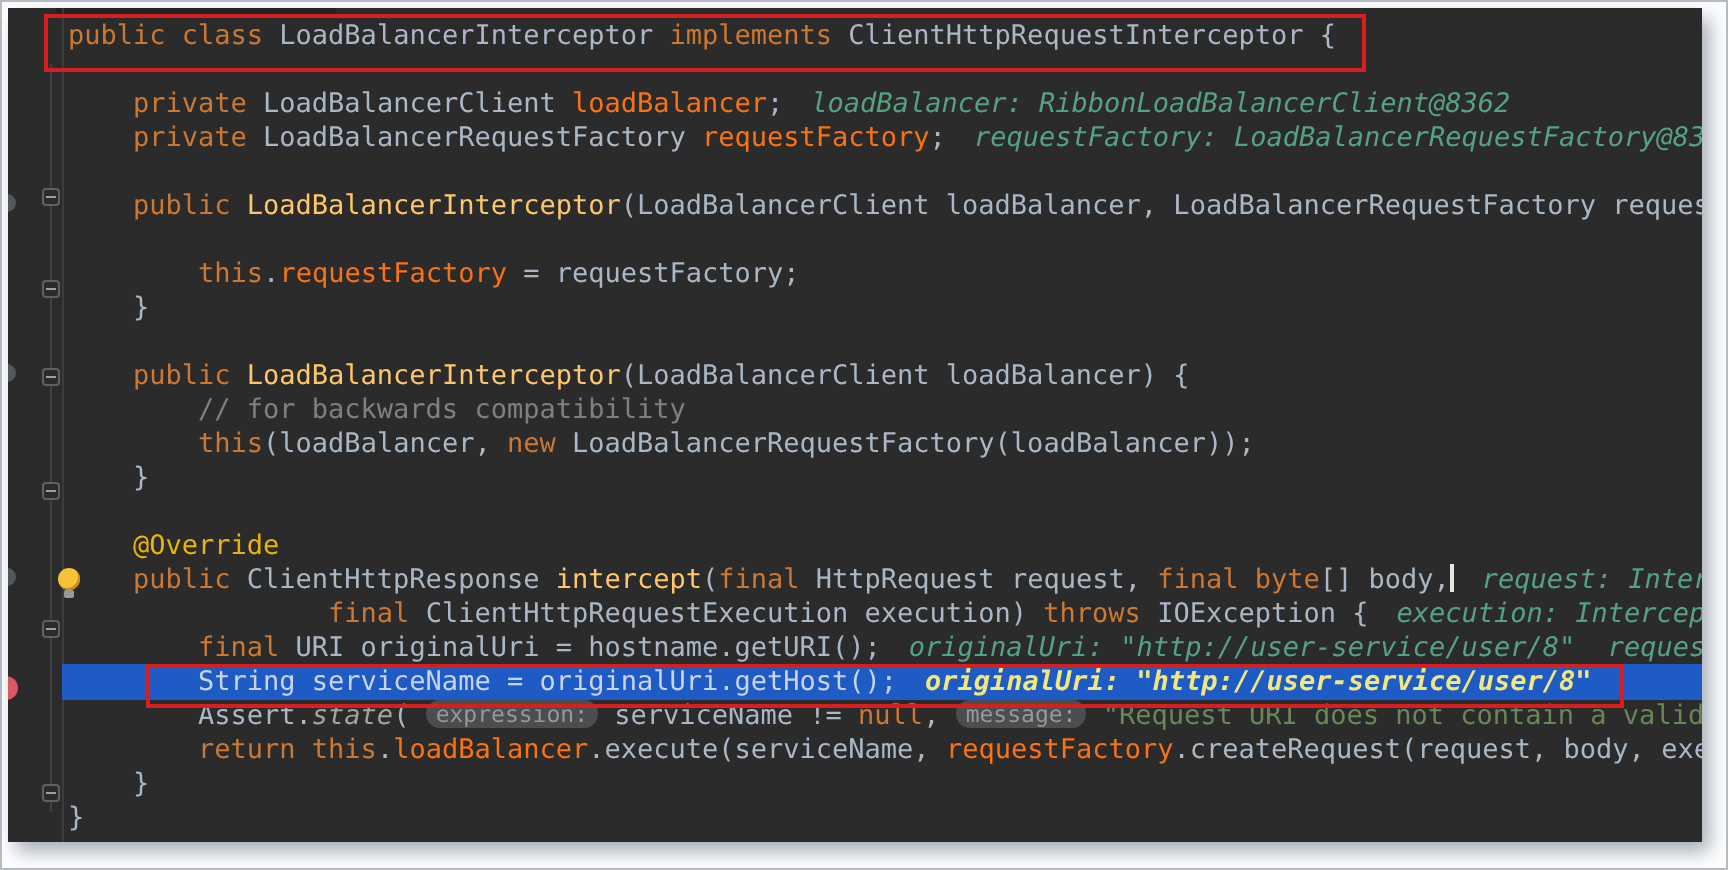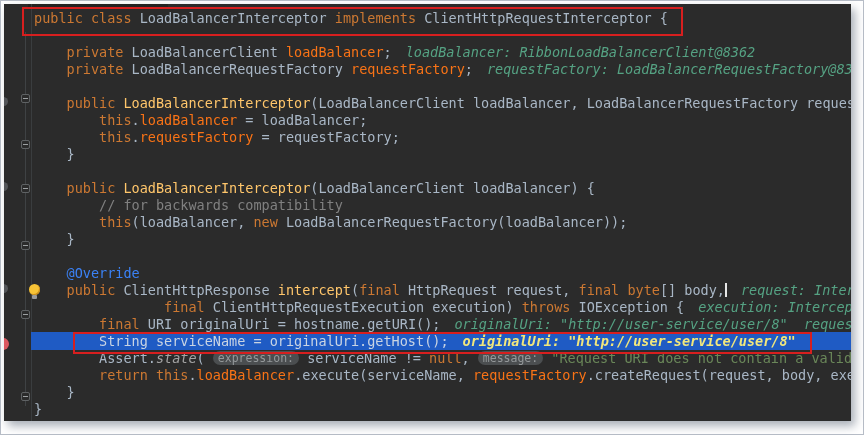--- a/index.html
+++ b/index.html
@@ -23,21 +23,21 @@
   .bulb .glass{position:absolute;left:1px;top:0;width:11px;height:11px;border-radius:50%;background:#f7c336;box-shadow:inset -1px -1px 0 #c98d1c;}
   .bulb .base{position:absolute;left:4px;top:11px;width:5px;height:4px;background:#9a9a9a;border-radius:1px;}
   
   #code-layer{position:absolute;inset:0;border-radius:31px;}
   .code-line{position:absolute;left:30px;right:0;height:17px;line-height:17px;white-space:pre;}
   .exec-bar{position:absolute;left:27px;right:0;height:18px;background:#1f5bc4;}
   .s-kw{color:#cc7832;}
   .s-def{color:#a9b7c6;}
   .s-field{color:#f97316;}
   .s-mdecl{color:#ffc66b;}
-  .s-ann{color:#3b82f6;}
+  .s-ann{color:#eab308;}
   .s-com{color:#808080;}
   .s-str{color:#6a8759;}
   .s-it{color:#a3a3a3;font-style:italic;}
   .s-hint{color:#55a283;font-style:italic;margin-left:14px;}
   .s-hintsel{color:#f2e77c;font-style:italic;font-weight:bold;margin-left:14px;}
   .line-exec .s-def{color:#c9d4e3;}
   .chip{display:inline-block;background:#4b4e50;color:#95999b;font-size:11.5px;
     line-height:14px;padding:0 5px;border-radius:8px;vertical-align:1px;font-style:normal;}
   .caret{display:inline-block;width:2px;height:14px;background:#e6e6e6;vertical-align:-2px;}
   .ann-box{position:absolute;border:2px solid #d71f1f;box-sizing:border-box;background:transparent;}
@@ -72,21 +72,20 @@
         <div class="base"></div>
       </div>
     </div>
   <div id="code-layer">
       <div class="code-line" style="top: 6px;"><span class="s-kw">public class </span><span class="s-def">LoadBalancerInterceptor </span><span class="s-kw">implements </span><span class="s-def">ClientHttpRequestInterceptor {</span></div>
       <div class="code-line" style="top: 23px;"></div>
       <div class="code-line" style="top: 40px;"><span class="s-kw">    private </span><span class="s-def">LoadBalancerClient </span><span class="s-field">loadBalancer</span><span class="s-def">;</span><span class="s-hint">loadBalancer: RibbonLoadBalancerClient@8362</span></div>
       <div class="code-line" style="top: 57px;"><span class="s-kw">    private </span><span class="s-def">LoadBalancerRequestFactory </span><span class="s-field">requestFactory</span><span class="s-def">;</span><span class="s-hint">requestFactory: LoadBalancerRequestFactory@83619</span></div>
       <div class="code-line" style="top: 74px;"></div>
       <div class="code-line" style="top: 91px;"><span class="s-kw">    public </span><span class="s-mdecl">LoadBalancerInterceptor</span><span class="s-def">(LoadBalancerClient loadBalancer, LoadBalancerRequestFactory requestFactory) {</span></div>
-      <div class="code-line" style="top: 108px;"><span class="s-kw">        this</span><span class="s-def">.</span><span class="s-field">loadBalancer</span><span class="s-def"> = loadBalancer;</span></div>
       <div class="code-line" style="top: 125px;"><span class="s-kw">        this</span><span class="s-def">.</span><span class="s-field">requestFactory</span><span class="s-def"> = requestFactory;</span></div>
       <div class="code-line" style="top: 142px;"><span class="s-def">    }</span></div>
       <div class="code-line" style="top: 159px;"></div>
       <div class="code-line" style="top: 176px;"><span class="s-kw">    public </span><span class="s-mdecl">LoadBalancerInterceptor</span><span class="s-def">(LoadBalancerClient loadBalancer) {</span></div>
       <div class="code-line" style="top: 193px;"><span class="s-com">        // for backwards compatibility</span></div>
       <div class="code-line" style="top: 210px;"><span class="s-kw">        this</span><span class="s-def">(loadBalancer, </span><span class="s-kw">new</span><span class="s-def"> LoadBalancerRequestFactory(loadBalancer));</span></div>
       <div class="code-line" style="top: 227px;"><span class="s-def">    }</span></div>
       <div class="code-line" style="top: 244px;"></div>
       <div class="code-line" style="top: 261px;"><span class="s-ann">    @Override</span></div>
       <div class="code-line" style="top: 278px;"><span class="s-kw">    public </span><span class="s-def">ClientHttpResponse </span><span class="s-mdecl">intercept</span><span class="s-def">(</span><span class="s-kw">final</span><span class="s-def"> HttpRequest request, </span><span class="s-kw">final</span><span class="s-def"> </span><span class="s-kw">byte</span><span class="s-def">[] body,</span><span class="caret"></span><span class="s-hint">request: InterceptingClientHttpRequest@8358</span></div>

